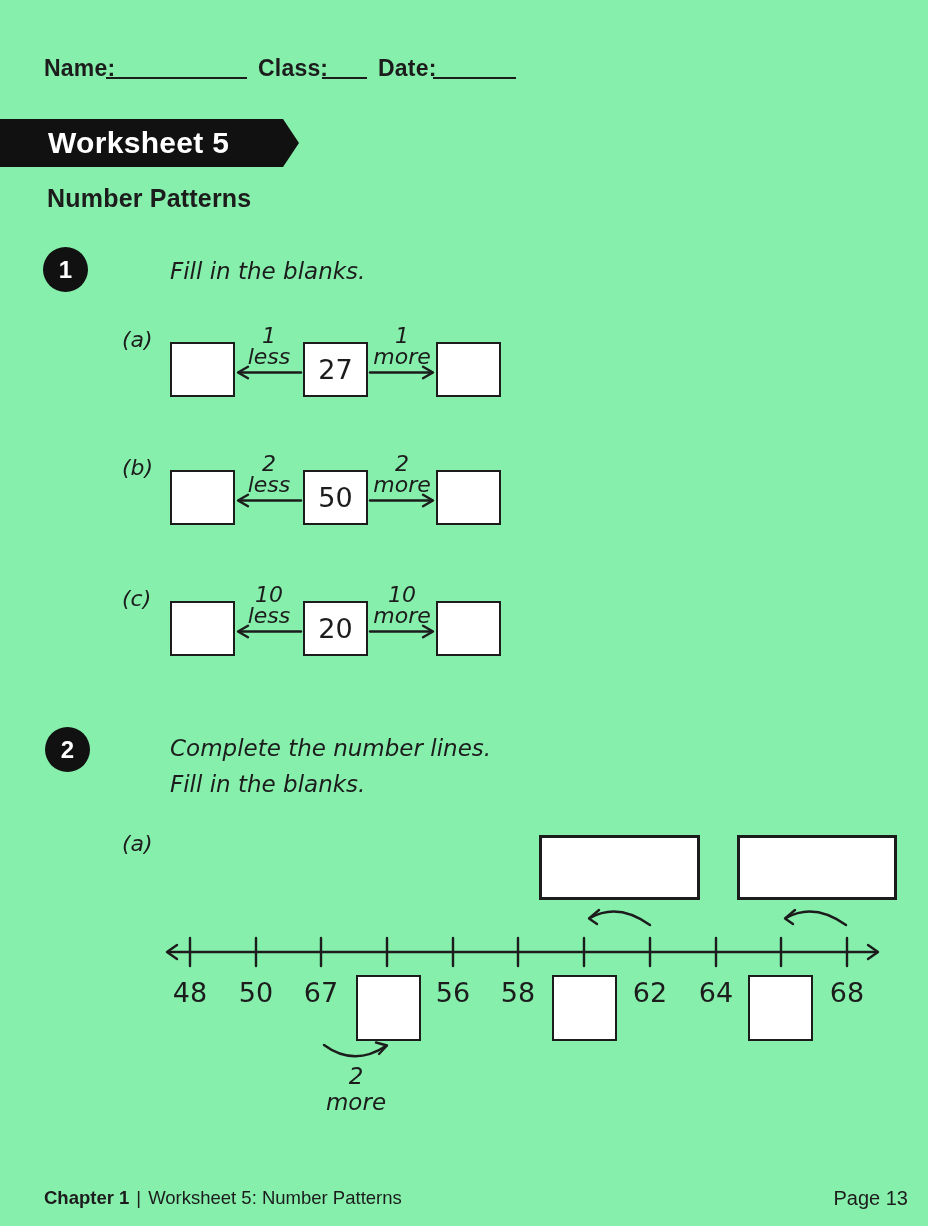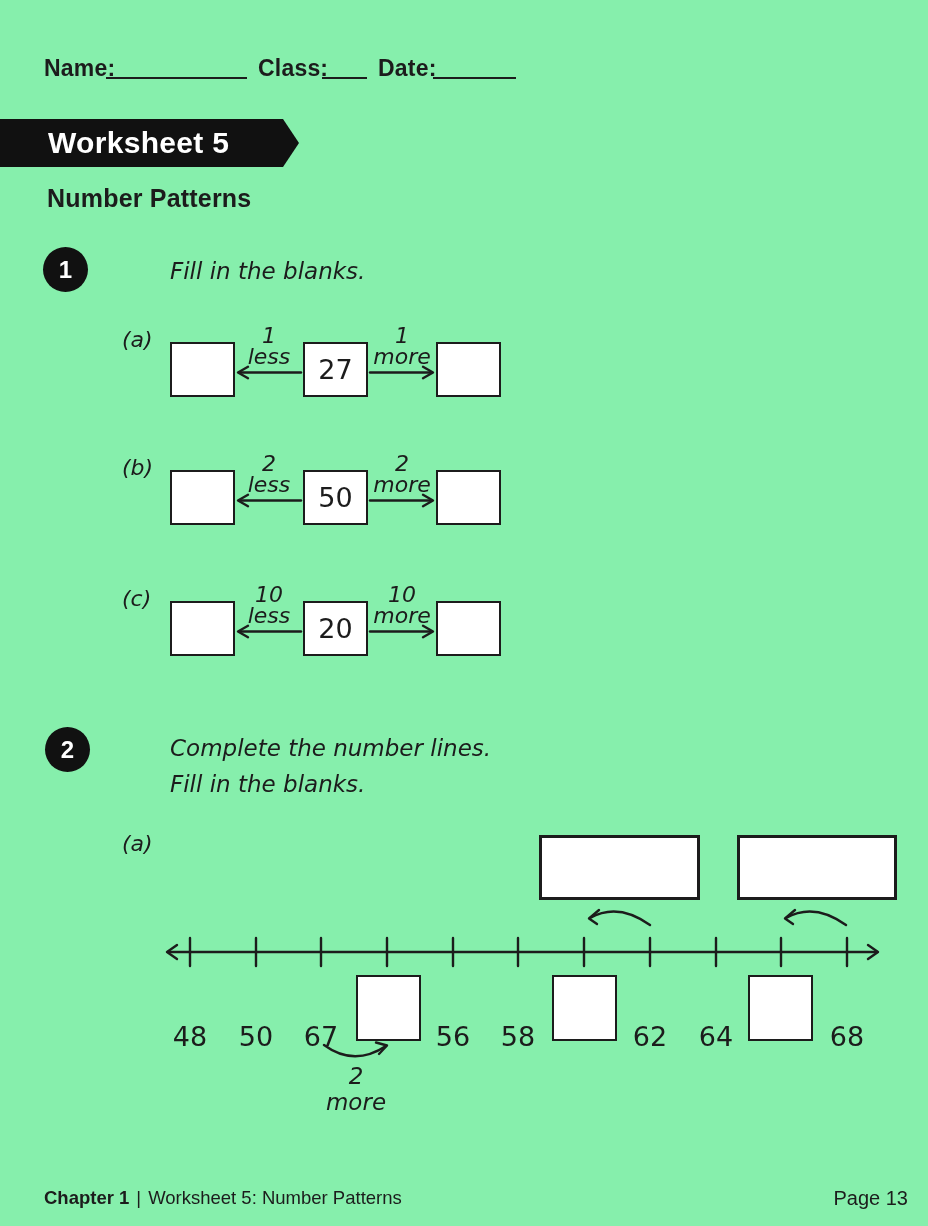--- a/index.html
+++ b/index.html
@@ -59,21 +59,21 @@
   
   .q2-part-label { position:absolute; left:122px; top:831px; font-size:22px; }
   .bigbox { position:absolute; top:835px; height:65px; border:3px solid #1c1c1c; background:#fff; }
   #bigbox-1 { left:539px; width:161px; }
   #bigbox-2 { left:737px; width:160px; }
   .curve { position:absolute; width:72px; height:28px; }
   #curve-1 { left:582px; top:901px; }
   #curve-2 { left:778px; top:901px; }
   #numline { position:absolute; left:158px; top:934px; width:732px; height:38px; }
   .nl-label { position:absolute; top:977px; width:64px; text-align:center;
-              font-family:"DejaVu Sans", sans-serif; font-size:27px;margin-top:44px; }
+              font-family:"DejaVu Sans", sans-serif; font-size:27px; }
   .nl-box { position:absolute; top:975px; width:65px; height:66px; border:2.5px solid #1c1c1c; background:#fff; }
   #nl-box-1 { left:356px; } #nl-box-2 { left:552px; } #nl-box-3 { left:748px; }
   #curve-3 { left:320px; top:1040px; width:72px; height:26px; }
   .arrow-caption { position:absolute; left:316px; top:1063px; width:80px; text-align:center; font-size:23px; }
 
   
   .footer-left { position:absolute; left:44px; top:1187px; font-size:18.5px; }
   .footer-left .chap { font-weight:700; }
   .footer-left .sep { padding:0 7px; font-weight:400; }
   .footer-right { position:absolute; right:20px; top:1187px; font-size:20px; }

